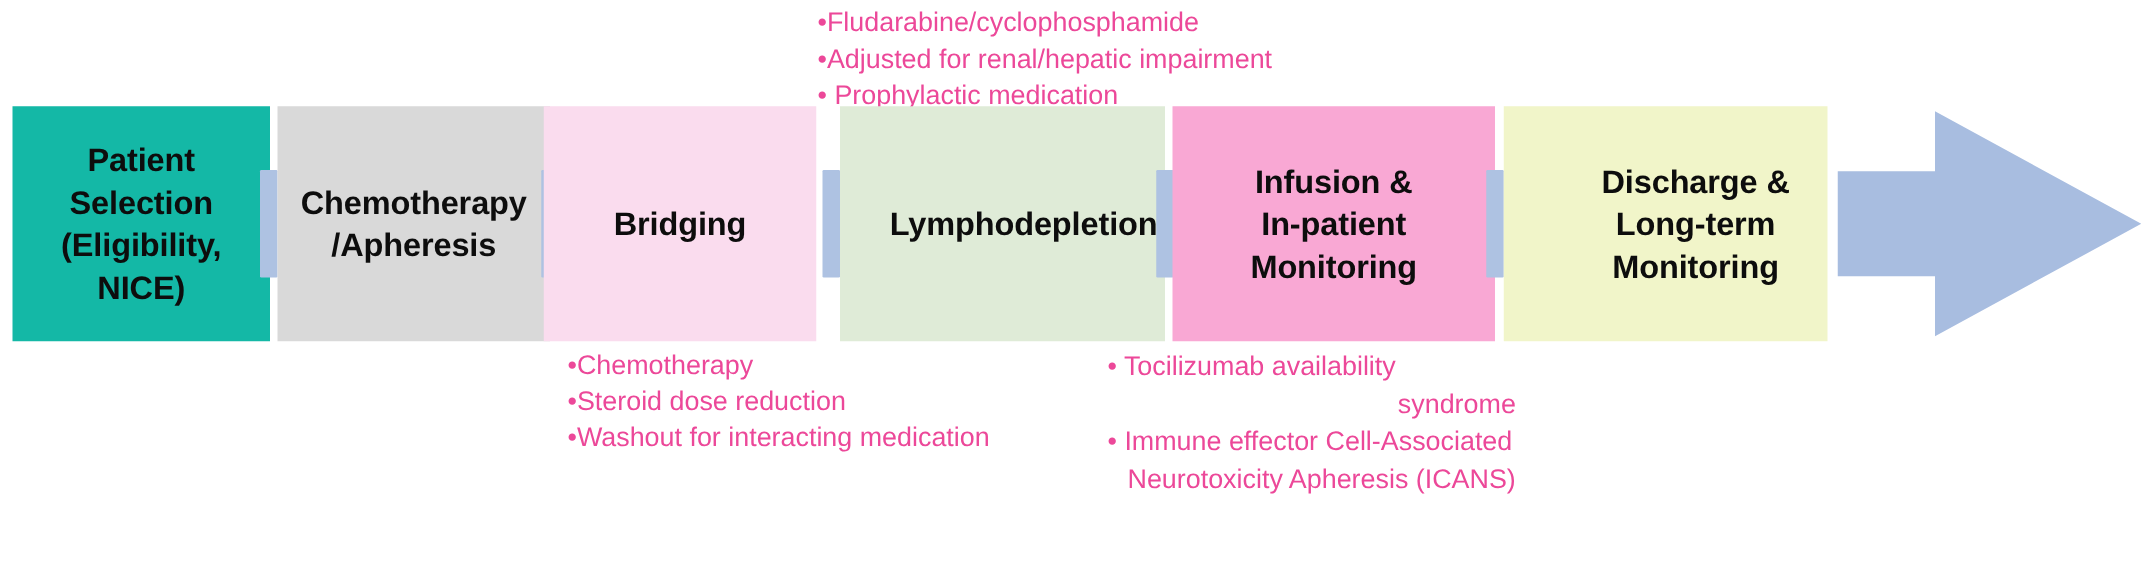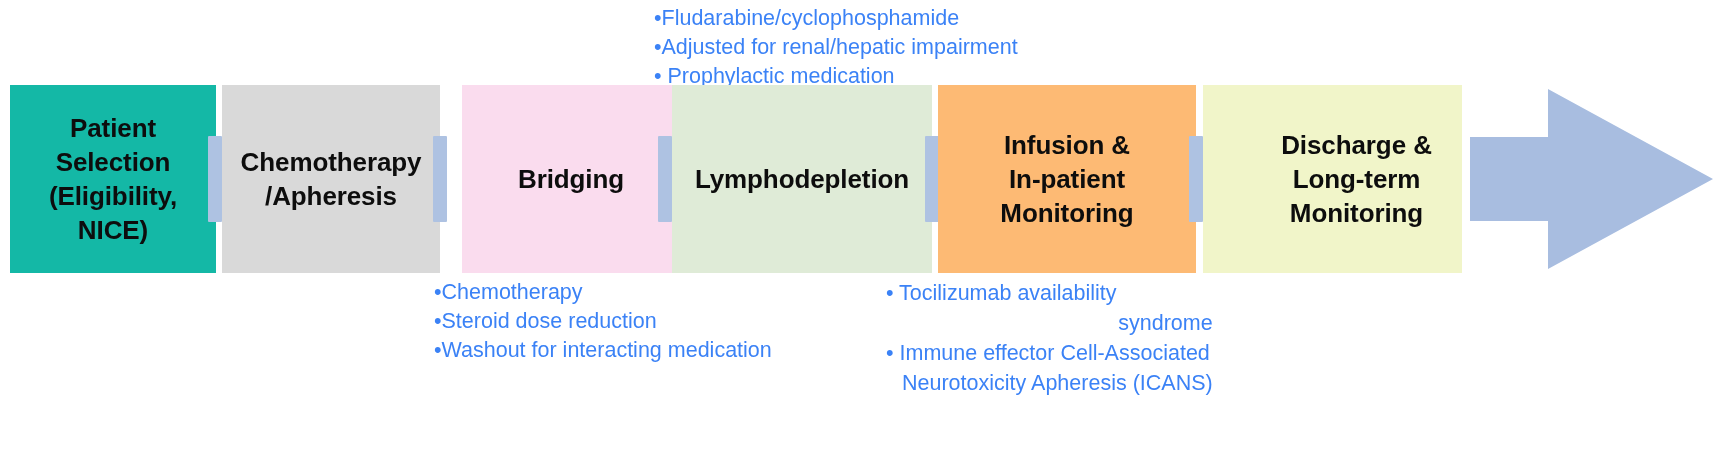--- a/index.html
+++ b/index.html
@@ -15,37 +15,37 @@
     position: relative;
     width: 1722px;
     height: 462px;
     background: #ffffff;
     overflow: hidden;
   }
 
   
   .note {
     position: absolute;
-    color: #3b82f6;
+    color: #ec4899;
     font-size: 21.5px;
     line-height: 29px;
     font-family: "Liberation Sans", sans-serif;
     white-space: nowrap;
   }
   .note .line {
     display: block;
     white-space: nowrap;
   }
   .note .line.wrap {
     padding-left: 15px;
     text-align: right;
   }
 
   #note-lymphodepletion { left: 654px; top: 4px; }
-  #note-bridging        { left: 434px; top: 278px; }
+  #note-bridging        { left: 454px; top: 278px; }
   #note-infusion        { left: 886px; top: 278px; }
 
   #note-infusion .line { line-height: 30px; }
   #note-infusion .line.wrap { padding-left: 16px; }
 
   
   #pathway {
     position: absolute;
     left: 0;
     top: 85px;
@@ -114,33 +114,33 @@
 
     <div class="connector" style="left:208px; background:#AEC2E2;"></div>
 
     <div class="stage" id="stage-leukapheresis" style="left:222px; width:218px; background:#D9D9D9;">
       <span class="stage-label">Chemotherapy
 /Apheresis</span>
     </div>
 
     <div class="connector" style="left:433px; background:#AEC2E2;"></div>
 
-    <div class="stage" id="stage-bridging" style="left:462px; width:218px; background:#FADCEE;">
+    <div class="stage" id="stage-bridging" style="left:435px; width:218px; background:#FADCEE;">
       <span class="stage-label">Bridging</span>
     </div>
 
     <div class="connector" style="left:658px; background:#AEC2E2;"></div>
 
-    <div class="stage" id="stage-lymphodepletion" style="left:672px; width:260px; background:#DFEBD7;">
+    <div class="stage" id="stage-lymphodepletion" style="left:672px; width:260px; background:#DFEBD7;justify-content:flex-end;">
       <span class="stage-label">Lymphodepletion</span>
     </div>
 
     <div class="connector" style="left:925px; background:#AEC2E2;"></div>
 
-    <div class="stage" id="stage-infusion" style="left:938px; width:258px; background:#fdba74;">
+    <div class="stage" id="stage-infusion" style="left:938px; width:258px; background:#f9a8d4;">
       <span class="stage-label">Infusion &amp;
 In-patient
 Monitoring</span>
     </div>
 
     <div class="connector" style="left:1189px; background:#AEC2E2;"></div>
 
     <div class="stage" id="stage-discharge" style="left:1203px; width:259px; background:#F1F5C9;padding-left:48px;">
       <span class="stage-label">Discharge &amp;
 Long-term

